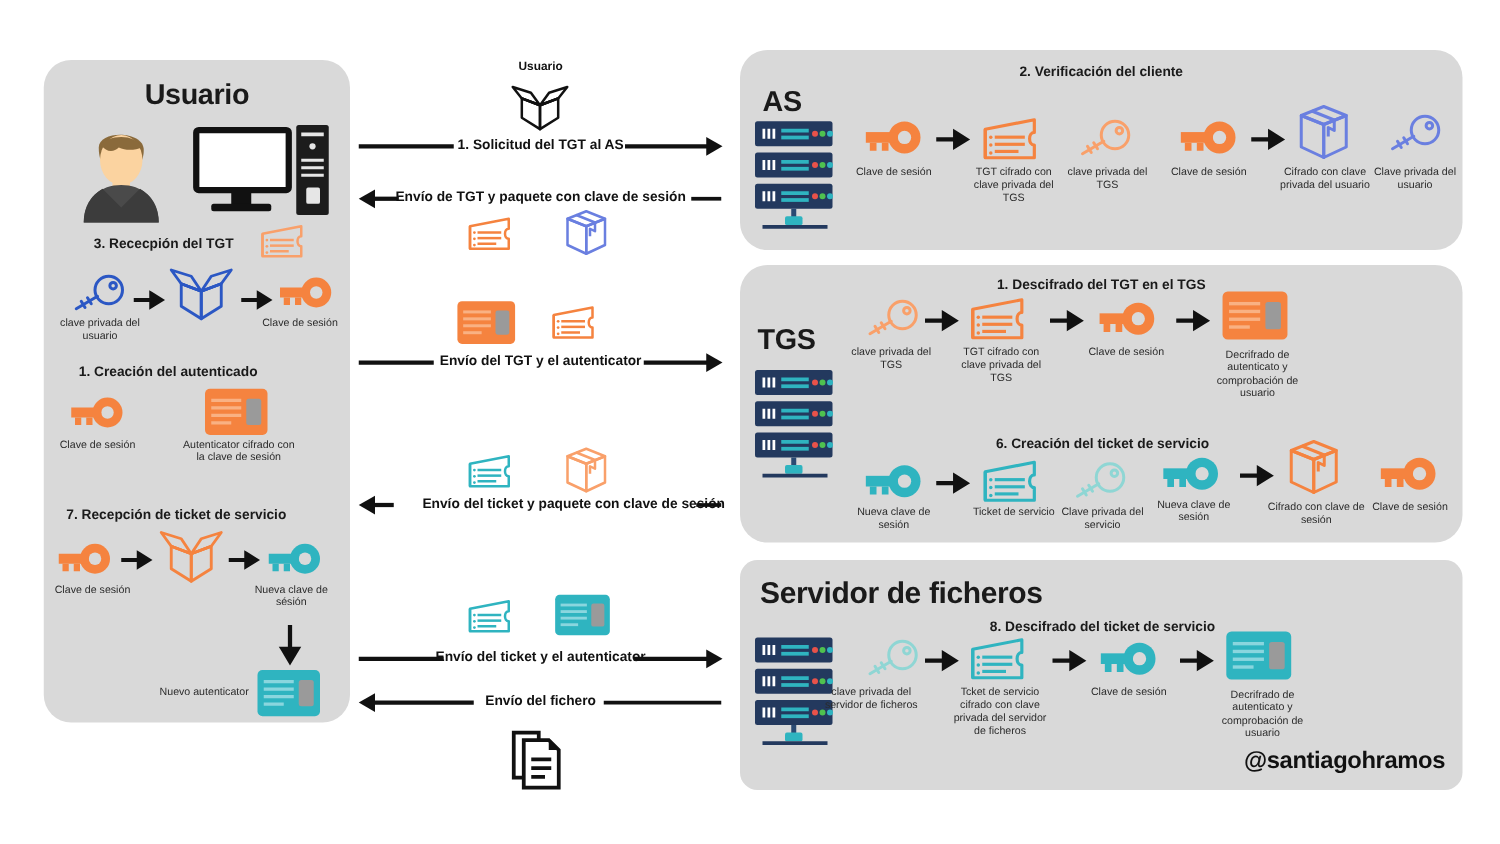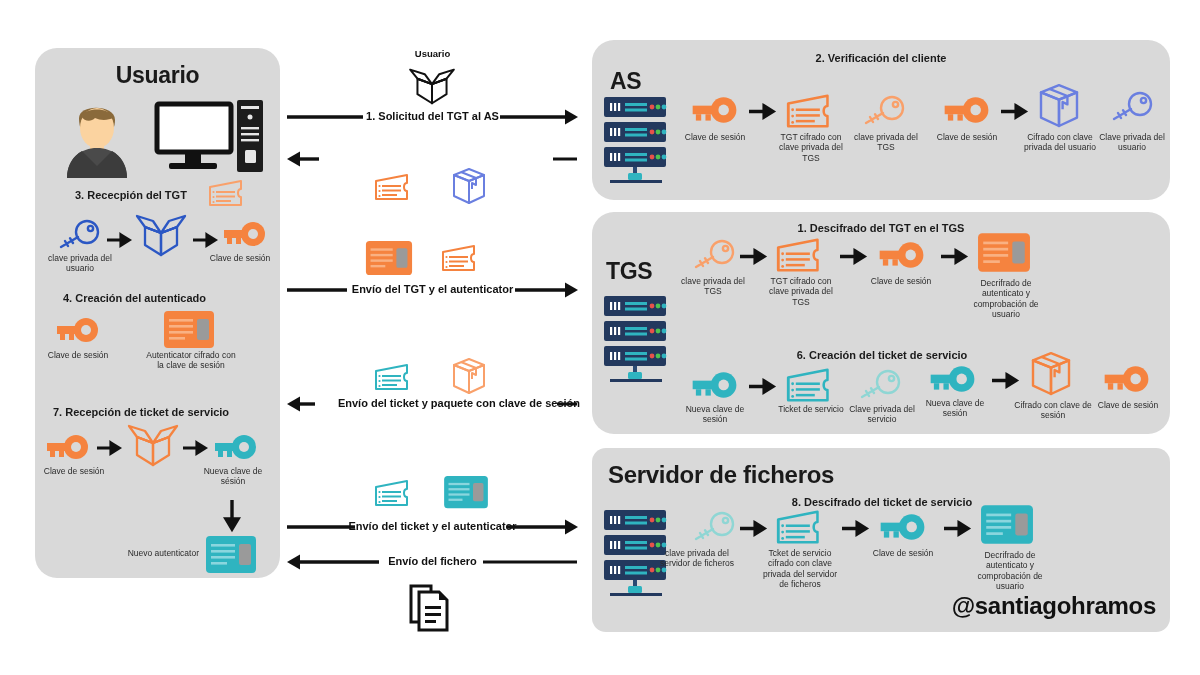--- a/index.html
+++ b/index.html
@@ -26,21 +26,21 @@
     color: #2b2b2b;
     text-align: center;
     line-height: 1.22;
   }
   .abs { position: absolute; }
   .ctr { text-align: center; }
   .flowlabel {
     font-size: 11px; font-weight: bold; color: #111;
     white-space: nowrap;
   }
-  .handle { font-size: 24px; font-weight: bold; color: #111; letter-spacing: -0.3px;}
+  .handle { font-size: 19px; font-weight: bold; color: #111; letter-spacing: -0.3px;}
   svg { display:block; overflow: visible; }
 </style>
 </head>
 <body>
 
 <div class="panel" style="left:35px; top:48px; width:245px; height:530px;">
 
   <div class="abs panel-title big-title ctr" style="left:0; top:14px; width:245px;">Usuario</div>
 
   <div class="abs" style="left:22px; top:48px;">
@@ -120,21 +120,21 @@
       <circle cx="33" cy="14" r="12" fill="#f5833f"></circle>
         <circle cx="33" cy="14" r="5" fill="#d9d9d9"></circle>
       <rect x="4" y="10" width="24" height="8" fill="#f5833f"></rect>
       <rect x="7" y="18" width="5" height="6" fill="#f5833f"></rect>
       <rect x="16" y="18" width="5" height="6" fill="#f5833f"></rect>
     </svg>
   </div>
   <div class="abs cap" style="left:2px; top:205px; width:86px;">clave privada del usuario</div>
   <div class="abs cap" style="left:165px; top:205px; width:80px;">Clave de sesión</div>
 
-  <div class="abs step-title" style="left:28px; top:244px;">4. Creación del autenticado</div>
+  <div class="abs step-title" style="left:28px; top:244px;">1. Creación del autenticado</div>
 
   <div class="abs" style="left:18px; top:268px;">
     <svg width="48" height="30" viewBox="0 0 48 30">
       <circle cx="33" cy="14" r="12" fill="#f5833f"></circle>
         <circle cx="33" cy="14" r="5" fill="#d9d9d9"></circle>
       <rect x="4" y="10" width="24" height="8" fill="#f5833f"></rect>
       <rect x="7" y="18" width="5" height="6" fill="#f5833f"></rect>
       <rect x="16" y="18" width="5" height="6" fill="#f5833f"></rect>
     </svg>
   </div>
@@ -241,20 +241,21 @@
   </div>
   <div class="abs flowlabel ctr" style="left:0; top:70px; width:295px;">1. Solicitud del TGT al AS</div>
 
   <div class="abs" style="left:0; top:110px; width:295px;">
     <svg width="295" height="18" viewBox="0 0 295 18">
       <line x1="12" y1="9" x2="34" y2="9" stroke="#111" stroke-width="3.4"></line>
       <path d="M15 1.5 L2 9 L15 16.5 Z" fill="#111"></path>
       <line x1="268" y1="9" x2="292" y2="9" stroke="#111" stroke-width="3"></line>
     </svg>
   </div>
+  <div class="abs flowlabel ctr" style="left:0; top:112px; width:295px;">Envío de TGT y paquete con clave de sesión</div>
 
   <div class="abs" style="left:88px; top:132px;">
     <svg width="42" height="30" viewBox="0 0 42 30">
       <g stroke="#f5833f" stroke-width="2" fill="none" stroke-linejoin="round">
         <path d="M3 9 L34 3 L34 11 C30 11 30 19 34 19 L34 27 L3 27 Z"></path>
           <path d="M3 9 L3 27"></path>
         <line x1="9" y1="14" x2="28" y2="14"></line>
           <line x1="9" y1="18.5" x2="28" y2="18.5"></line>
           <line x1="9" y1="23" x2="24" y2="23"></line>
       </g>

